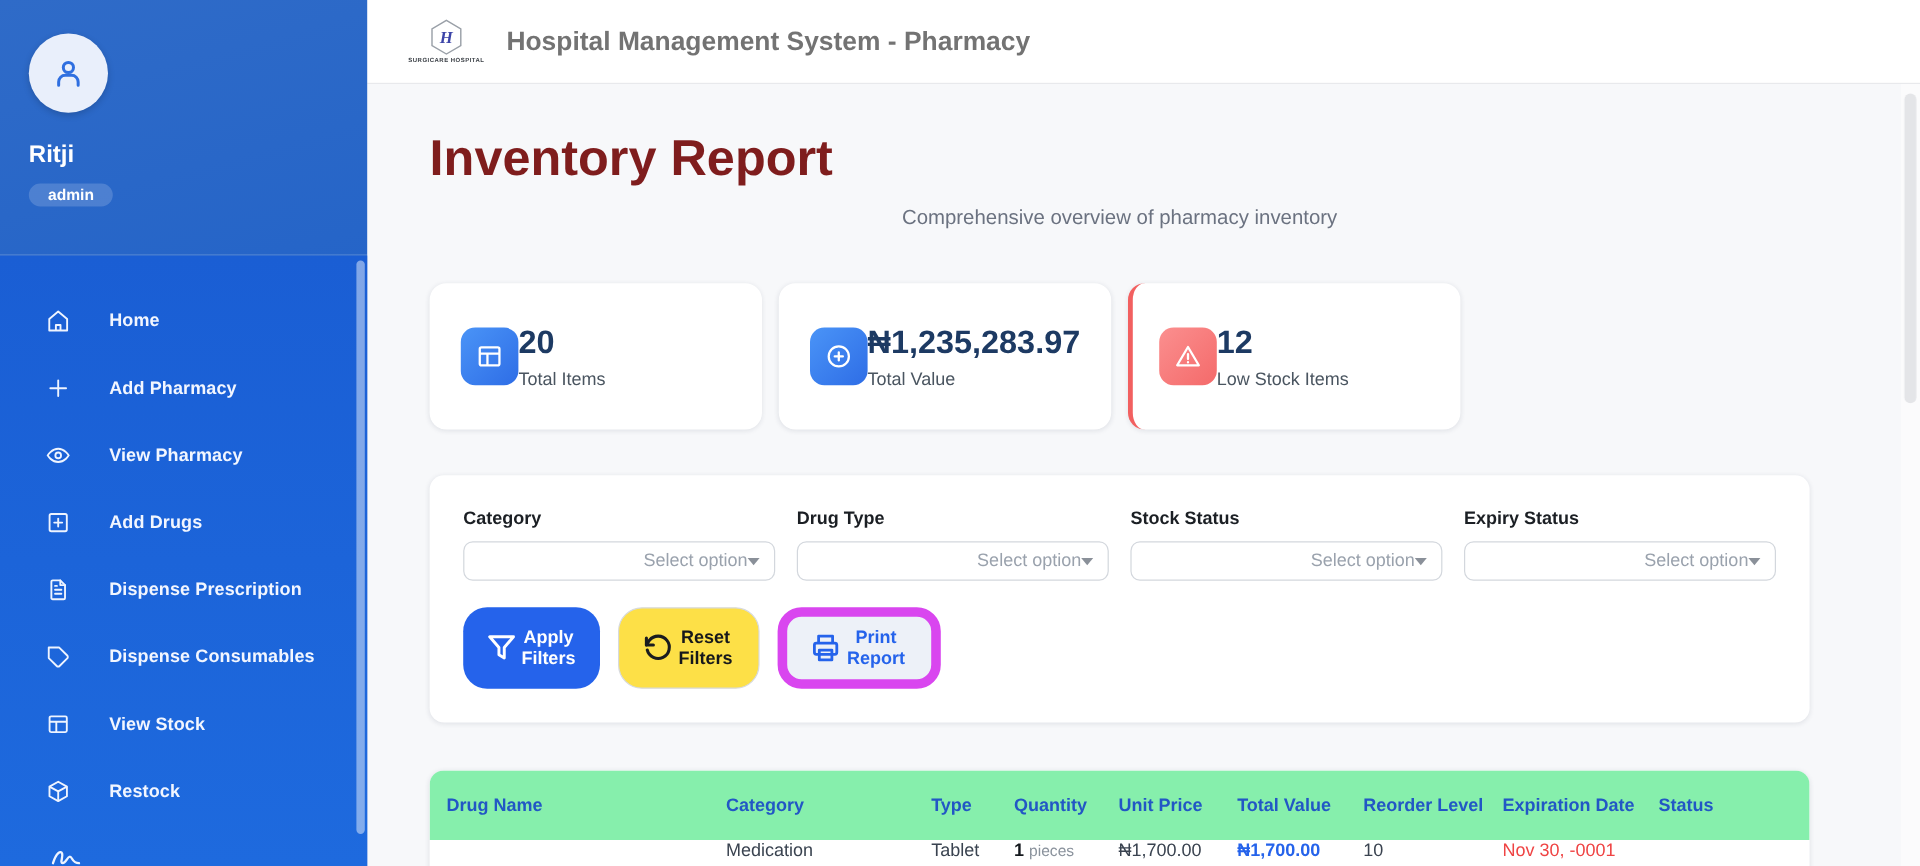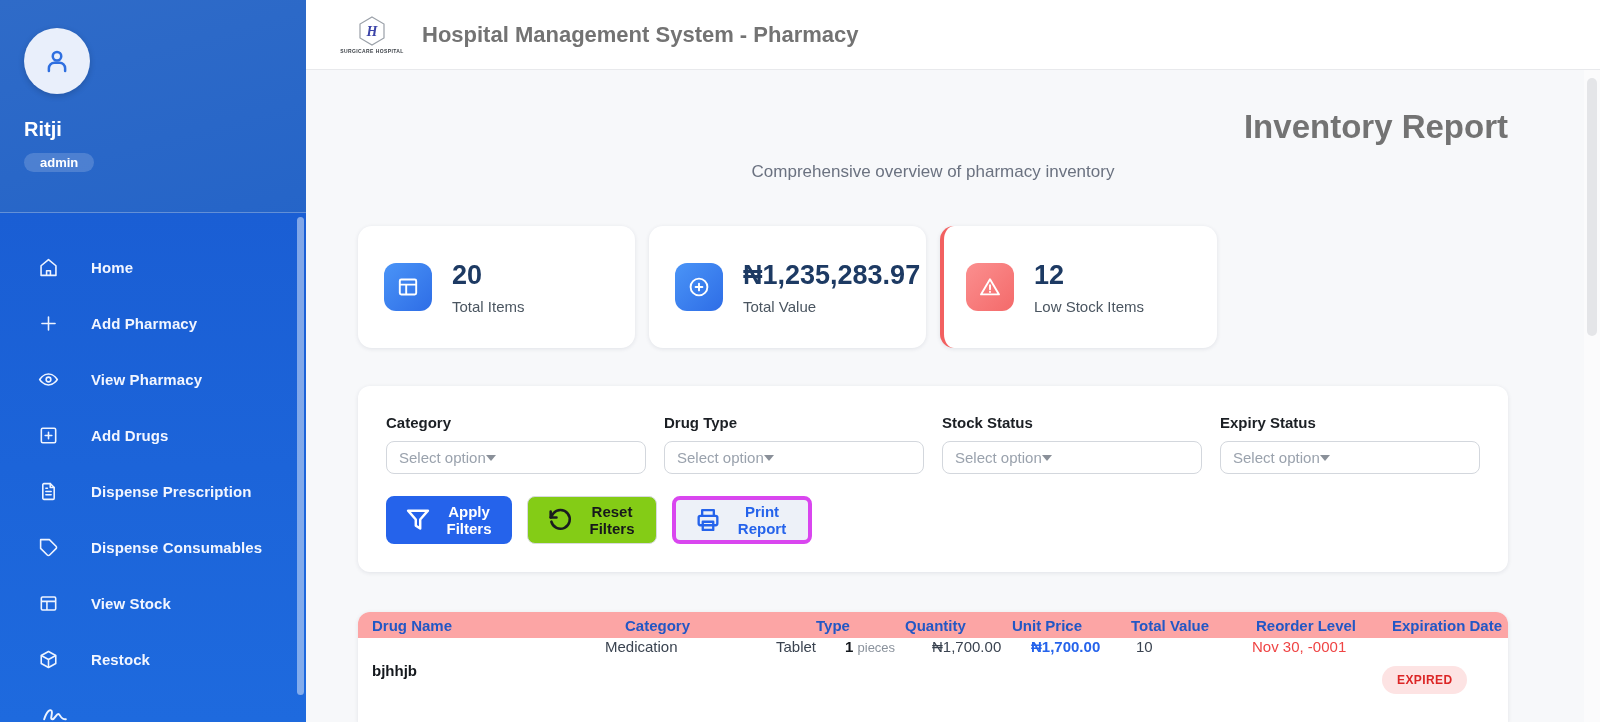--- a/index.html
+++ b/index.html
@@ -25,59 +25,59 @@
   .main { margin-left:306px; }
   .topbar { height:70px; background:#fff; border-bottom:1px solid #e8e9ec; display:flex; align-items:center; padding-left:34px; gap:18px; }
   .logo { width:64px; text-align:center; }
   .logo svg { display:block; margin:0 auto; }
   .brand-name { font-size:5px; font-weight:700; color:#3a3f45; letter-spacing:0.4px; margin-top:1px; }
   .app-title { font-size:22px; font-weight:700; color:#737373; }
 
   
   .content { height:652px; padding-top:38px; background:#f7f8fa; }
   .container { width:1150px; margin-left:52px; }
-  .page-title { text-align:right; font-size:33px; font-weight:800; color:#737373; }
+  .page-title { text-align:left; font-size:42px; font-weight:800; color:#7f1d1d; }
   .page-subtitle { text-align:center; font-size:17px; color:#6b7280; margin-top:16px; }
 
   
   .cards { display:flex; gap:14px; margin-top:44px; }
   .card { width:277px; height:122px; background:#fff; border-radius:14px; box-shadow:0 1px 4px rgba(30,40,70,0.10);
-    display:flex; align-items:center; padding-left:26px; gap:20px; }
+    display:flex; align-items:center; padding-left:26px; }
   .card.alert { border-left:4px solid #f26060; padding-left:22px; }
   .stat-icon { width:48px; height:48px; border-radius:12px; flex:none;
     background:linear-gradient(135deg,#4a94f7,#2e6de6); display:flex; align-items:center; justify-content:center; }
   .stat-icon.red { background:linear-gradient(135deg,#fb8f8f,#f46a6a); }
   .stat-icon svg { width:24px; height:24px; stroke:#fff; }
   .stat-value { font-size:27px; font-weight:800; color:#1d3a63; white-space:nowrap; }
   .stat-label { font-size:15px; color:#4a5560; margin-top:7px; }
 
   
   .filter-card { margin-top:38px; background:#fff; border-radius:12px; box-shadow:0 1px 4px rgba(30,40,70,0.10); padding:28px; }
   .filter-fields { display:flex; gap:18px; }
   .field { width:260px; }
   .field-label { font-size:15px; font-weight:700; color:#1b1f24; margin-bottom:10px; }
   .select { height:33px; border:1px solid #d3d7dd; border-radius:8px; background:#fff; display:flex; align-items:center;
-    padding:0 12px; color:#9aa2ad; font-size:15px; justify-content:flex-start; cursor:pointer; }
+    padding:0 12px; color:#9aa2ad; font-size:15px; justify-content:flex-end; cursor:pointer; }
   .caret { width:0; height:0; border-left:5px solid transparent; border-right:5px solid transparent; border-top:6px solid #8a9099; }
   .filter-buttons { display:flex; gap:15px; margin-top:22px; }
-  .btn { height:48px; border-radius:8px; display:flex; align-items:center; gap:12px; padding:0 18px;
+  .btn { height:68px; border-radius:20px; display:flex; align-items:center; padding:0 18px;
     font-size:15px; font-weight:700; line-height:1.15; cursor:pointer; border:none; font-family:inherit; }
   .btn svg { width:28px; height:28px; flex:none; }
   .btn-label { display:block; }
   .btn.apply { background:#2563eb; color:#fff; } .btn.apply svg { stroke:#fff; }
   .btn.apply .btn-label { width:50px; }
-  .btn.reset { background:#84cc16; border:1px solid #d7dade; color:#16181b; } .btn.reset svg { stroke:#1a1c1f; }
+  .btn.reset { background:#fde047; border:1px solid #d7dade; color:#16181b; } .btn.reset svg { stroke:#1a1c1f; }
   .btn.reset .btn-label { width:52px; }
-  .btn.print { background:#edf1f8; border:4px solid #d946ef; color:#2563eb;text-align:center; } .btn.print svg { stroke:#2563eb; }
+  .btn.print { background:#edf1f8; border:8px solid #d946ef; color:#2563eb;text-align:center; } .btn.print svg { stroke:#2563eb; }
   .btn.print .btn-label { width:56px; }
 
   
   .table-card { margin-top:40px; background:#fff; border-radius:12px 12px 0 0; box-shadow:0 1px 4px rgba(30,40,70,0.10); overflow:hidden; }
   .tgrid { display:grid; grid-template-columns:233px 171px 69px 87px 99px 105px 116px 130px 1fr; padding:0 14px; align-items:center; }
-  .thead { background:#fca5a5; height:26px;gap:20px; }
+  .thead { background:#86efac; height:58px; }
   .thead .th { font-size:15px; font-weight:700; color:#2257c5; }
   .trow { height:84px; align-items:start; }
   .td { font-size:15px; color:#3a4350; }
   .td.name { padding-top:24px; font-weight:700; color:#14181d; }
   .td .qty-num { font-weight:700; color:#14181d; }
   .td .qty-unit { font-size:13px; color:#8a929c; }
   .td.total { color:#2563eb; font-weight:700; }
   .td.date { color:#ef4444; }
   .td.status { padding-top:28px; }
   .badge-expired { display:inline-block; background:#fde3e3; color:#dc2626; font-size:12px; font-weight:800;

